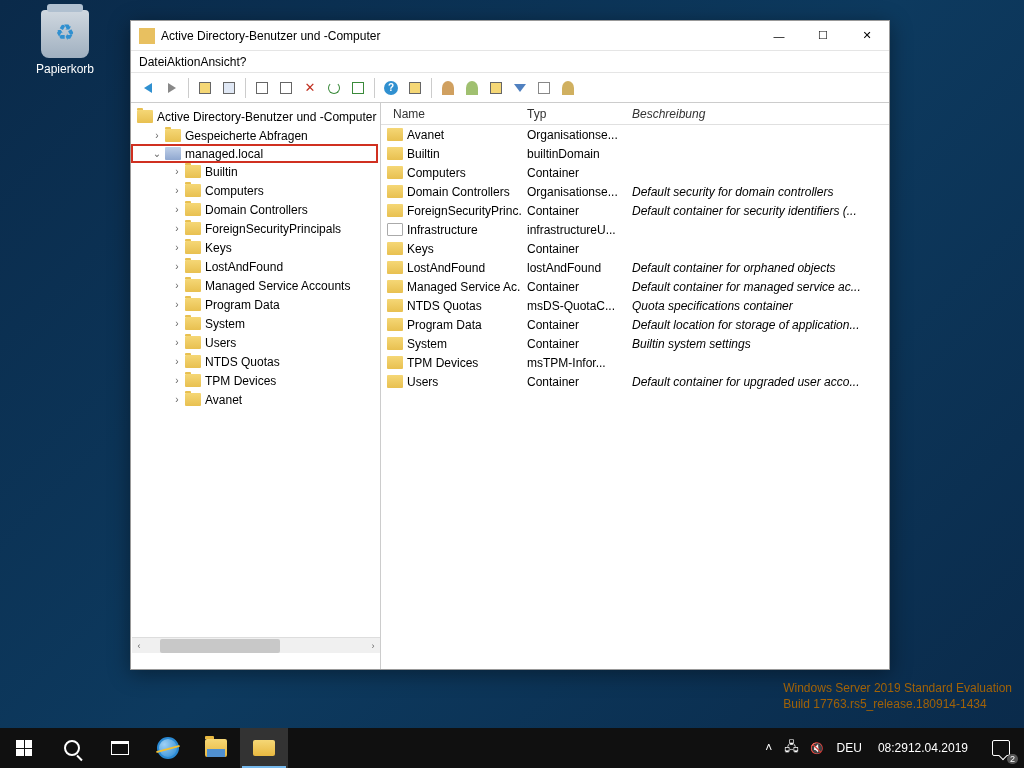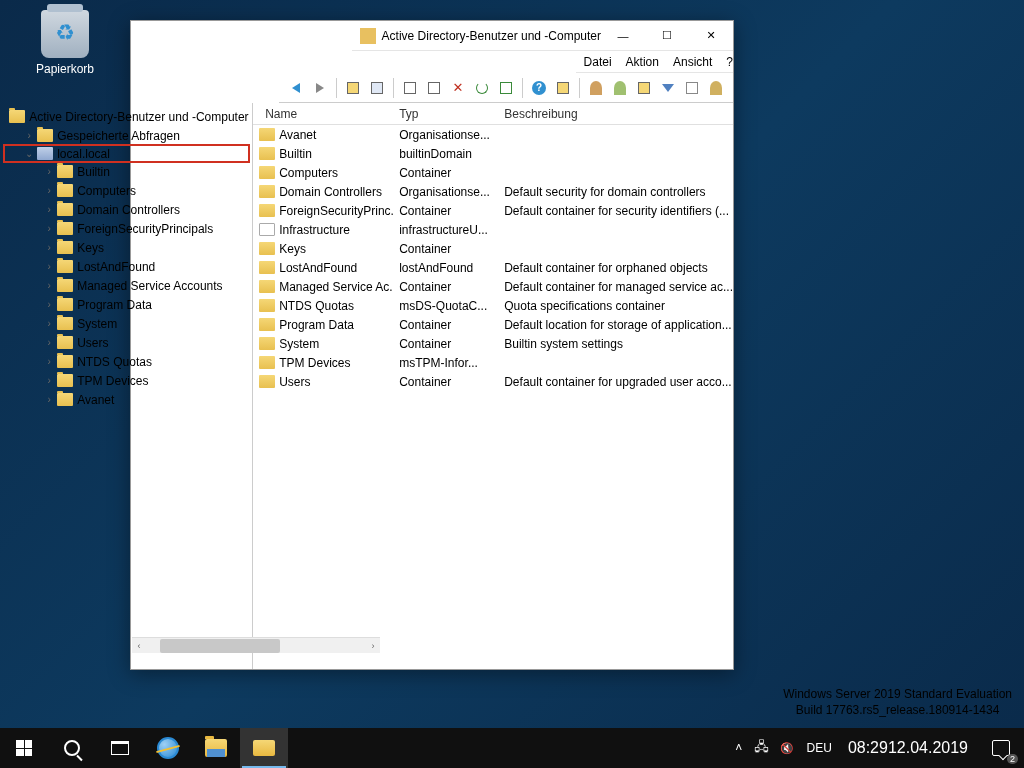--- a/index.html
+++ b/index.html
@@ -3,27 +3,27 @@
 <meta charset="utf-8">
 <style>
 * { box-sizing: border-box; margin: 0; padding: 0; font-family: "Segoe UI", Tahoma, sans-serif; }
 body { width: 1024px; height: 768px; overflow: hidden; background: linear-gradient(135deg, #0a2a4a 0%, #0d3a5f 50%, #0a2a4a 100%); position: relative; }
 
 .desktop-icon { position: absolute; top: 10px; left: 30px; width: 70px; text-align: center; color: white; font-size: 12px; }
 .desktop-icon .bin { width: 48px; height: 48px; margin: 0 auto 4px; background: linear-gradient(#d0d8e0, #a0b0c0); border-radius: 4px 4px 8px 8px; position: relative; }
 .desktop-icon .bin::before { content: ""; position: absolute; top: -6px; left: 6px; right: 6px; height: 8px; background: #b0c0d0; border-radius: 3px; }
 .desktop-icon .bin::after { content: "♻"; position: absolute; top: 10px; left: 0; right: 0; color: #3090d0; font-size: 22px; }
 
-.window { position: absolute; top: 20px; left: 130px; width: 604px; height: 650px; background: #fff; border: 1px solid #999; box-shadow: 0 4px 20px rgba(0,0,0,.4); display: flex; flex-direction: column; align-items: flex-end; }
+.window { position: absolute; top: 20px; left: 130px; width: 760px; height: 650px; background: #fff; border: 1px solid #999; box-shadow: 0 4px 20px rgba(0,0,0,.4); display: flex; flex-direction: column; }
 .titlebar { height: 30px; display: flex; align-items: center; padding-left: 8px; border-bottom: 1px solid #e5e5e5; }
 .titlebar .app-icon { width: 16px; height: 16px; background: #e8c060; margin-right: 6px; }
 .titlebar .title { font-size: 12px; flex: 1; color: #000; }
 .winbtn { width: 44px; height: 30px; display: flex; align-items: center; justify-content: center; font-size: 11px; color: #000; }
 
-.menubar { height: 22px; display: flex; align-items: center; padding-left: 8px; font-size: 12px; gap: 14px; border-bottom: 1px solid #e5e5e5; }
+.menubar { height: 22px; display: flex; align-items: center; padding-left: 8px; font-size: 12px; border-bottom: 1px solid #e5e5e5; }
 .menubar span { color: #000; }
 
 .toolbar { height: 30px; display: flex; align-items: center; padding: 0 6px; border-bottom: 1px solid #ccc; gap: 2px; }
 .tb-btn { width: 22px; height: 22px; display: flex; align-items: center; justify-content: center; border-radius: 2px; position: relative; }
 .tb-sep { width: 1px; height: 20px; background: #ccc; margin: 0 3px; }
 
 .i-back-arrow { width: 0; height: 0; border-top: 5px solid transparent; border-bottom: 5px solid transparent; border-right: 8px solid #3090d0; }
 .i-fwd-arrow { width: 0; height: 0; border-top: 5px solid transparent; border-bottom: 5px solid transparent; border-left: 8px solid #888; }
 .i-square { width: 12px; height: 12px; border: 1.5px solid #666; }
 .i-refresh { width: 12px; height: 12px; border: 1.5px solid #3a8a3a; border-top-color: transparent; border-radius: 50%; }
@@ -44,47 +44,47 @@
 .tree-hscroll .track { flex: 1; height: 14px; margin: 0 14px; position: relative; }
 .tree-hscroll .thumb { position: absolute; left: 0; width: 120px; height: 14px; background: #c8c8c8; border-radius: 2px; }
 .tree-hscroll .arr { width: 14px; text-align: center; font-size: 9px; color: #666; }
 
 .list-pane { flex: 1; overflow: auto; font-size: 12px; }
 .list-header { display: flex; height: 22px; align-items: center; border-bottom: 1px solid #e0e0e0; color: #333; position: sticky; top: 0; background: #fff; }
 .list-header div { padding-left: 6px; }
 .list-row { display: flex; height: 19px; align-items: center; }
 .c-name { width: 140px; display: flex; align-items: center; overflow: hidden; text-overflow: ellipsis; white-space: nowrap; }
 .c-type { width: 105px; overflow: hidden; text-overflow: ellipsis; white-space: nowrap; padding-left: 6px; }
-.c-desc { flex: 1; overflow: hidden; text-overflow: ellipsis; white-space: nowrap; padding-left: 6px; }
+.c-desc { flex: 1; overflow: hidden; text-overflow: ellipsis; white-space: nowrap; padding-left: 6px; font-style: italic; }
 .fico2 { width: 16px; height: 13px; background: linear-gradient(#f5d776, #e8c050); border-radius: 1px; margin: 0 4px 0 6px; position: relative; flex-shrink: 0; }
 .fico2::before { content: ""; position: absolute; top: -2px; left: 0; width: 6px; height: 2px; background: #e8c050; border-radius: 1px 1px 0 0; }
 .fico2.ou { background: linear-gradient(#f5d776, #e8c050); }
 .fico2.doc { background: #fff; border: 1px solid #aaa; }
 .fico2.doc::before { display: none; }
 
-.watermark { position: absolute; right: 12px; bottom: 50px; text-align: center; color: #000000; font-size: 12px; line-height: 1.35; }
+.watermark { position: absolute; right: 12px; bottom: 56px; text-align: left; color: #a16207; font-size: 12px; line-height: 1.35; }
 
 .taskbar { position: absolute; bottom: 0; left: 0; right: 0; height: 40px; background: #101010; display: flex; align-items: center; color: #fff; }
 .tb-item { width: 48px; height: 40px; display: flex; align-items: center; justify-content: center; position: relative; }
 .tb-item.active { background: #333; }
 .tb-item.active::after { content: ""; position: absolute; bottom: 0; left: 2px; right: 2px; height: 2px; background: #76b9ed; }
 .start-ico { width: 16px; height: 16px; display: grid; grid-template: 1fr 1fr / 1fr 1fr; gap: 1px; }
 .start-ico span { background: #fff; }
 .search-ico { width: 16px; height: 16px; border: 2px solid #fff; border-radius: 50%; position: relative; }
 .search-ico::after { content: ""; position: absolute; bottom: -5px; right: -5px; width: 7px; height: 2px; background: #fff; transform: rotate(45deg); }
 .taskview-ico { width: 18px; height: 14px; border: 1.5px solid #fff; position: relative; background: linear-gradient(#fff 0 2px, transparent 2px); }
 .ie-ico { width: 22px; height: 22px; border: 2.5px solid #2a8ad4; border-radius: 50%; position: relative; background: radial-gradient(circle at 30% 30%, #9ed0f5, #2a8ad4); }
 .ie-ico::after { content: ""; position: absolute; left: -3px; right: -3px; top: 50%; height: 2px; background: #f5c030; transform: rotate(-15deg); }
 .explorer-ico { width: 22px; height: 18px; background: linear-gradient(#f5d776, #e8b840); border-radius: 2px; position: relative; }
 .explorer-ico::before { content: ""; position: absolute; top: -3px; left: 0; width: 9px; height: 3px; background: #e8b840; border-radius: 1px 1px 0 0; }
 .explorer-ico::after { content: ""; position: absolute; bottom: 0; left: 2px; right: 2px; height: 8px; background: #5090d0; }
 .ad-ico { width: 22px; height: 16px; background: linear-gradient(#f5d776, #e8b840); border-radius: 2px; }
 .tray { margin-left: auto; display: flex; align-items: center; height: 100%; font-size: 12px; }
 .tray-item { padding: 0 6px; height: 100%; display: flex; align-items: center; justify-content: center; }
-.clock { line-height: 1.2; padding: 6px 10px; font-size: 16px; }
+.clock { line-height: 1.2; padding: 6px 10px; font-size: 12px; }
 .notif-ico { width: 18px; height: 16px; border: 1.5px solid #fff; border-radius: 2px; position: relative; }
 .notif-ico::after { content: ""; position: absolute; bottom: -4px; right: 3px; width: 5px; height: 5px; background: #101010; border-right: 1.5px solid #fff; border-bottom: 1.5px solid #fff; transform: rotate(45deg); }
 .badge { position: absolute; bottom: 4px; right: 6px; background: #555; color: #fff; font-size: 9px; border-radius: 7px; padding: 0 3px; }
 </style>
 </head>
 <body>
 
 <div class="desktop-icon">
   <div class="bin"></div>
   <div>Papierkorb</div>
@@ -171,21 +171,21 @@
         <span>Active Directory-Benutzer und -Computer</span>
       </div>
       <div class="tree-item" style="padding-left:20px">
         <span class="exp">›</span>
         <span class="fico"></span>
         <span>Gespeicherte Abfragen</span>
       </div>
       <div class="tree-item highlight" style="padding-left:18px">
         <span class="exp">⌄</span>
         <span class="fico domain"></span>
-        <span>local.local</span>
+        <span>managed.local</span>
       </div>
       <div id="tree-children">
           <div class="tree-item" style="padding-left: 40px;">
             <span class="exp">›</span>
             <span class="fico"></span>
             <span>Builtin</span>
           </div>
           <div class="tree-item" style="padding-left: 40px;">
             <span class="exp">›</span>
             <span class="fico"></span>

